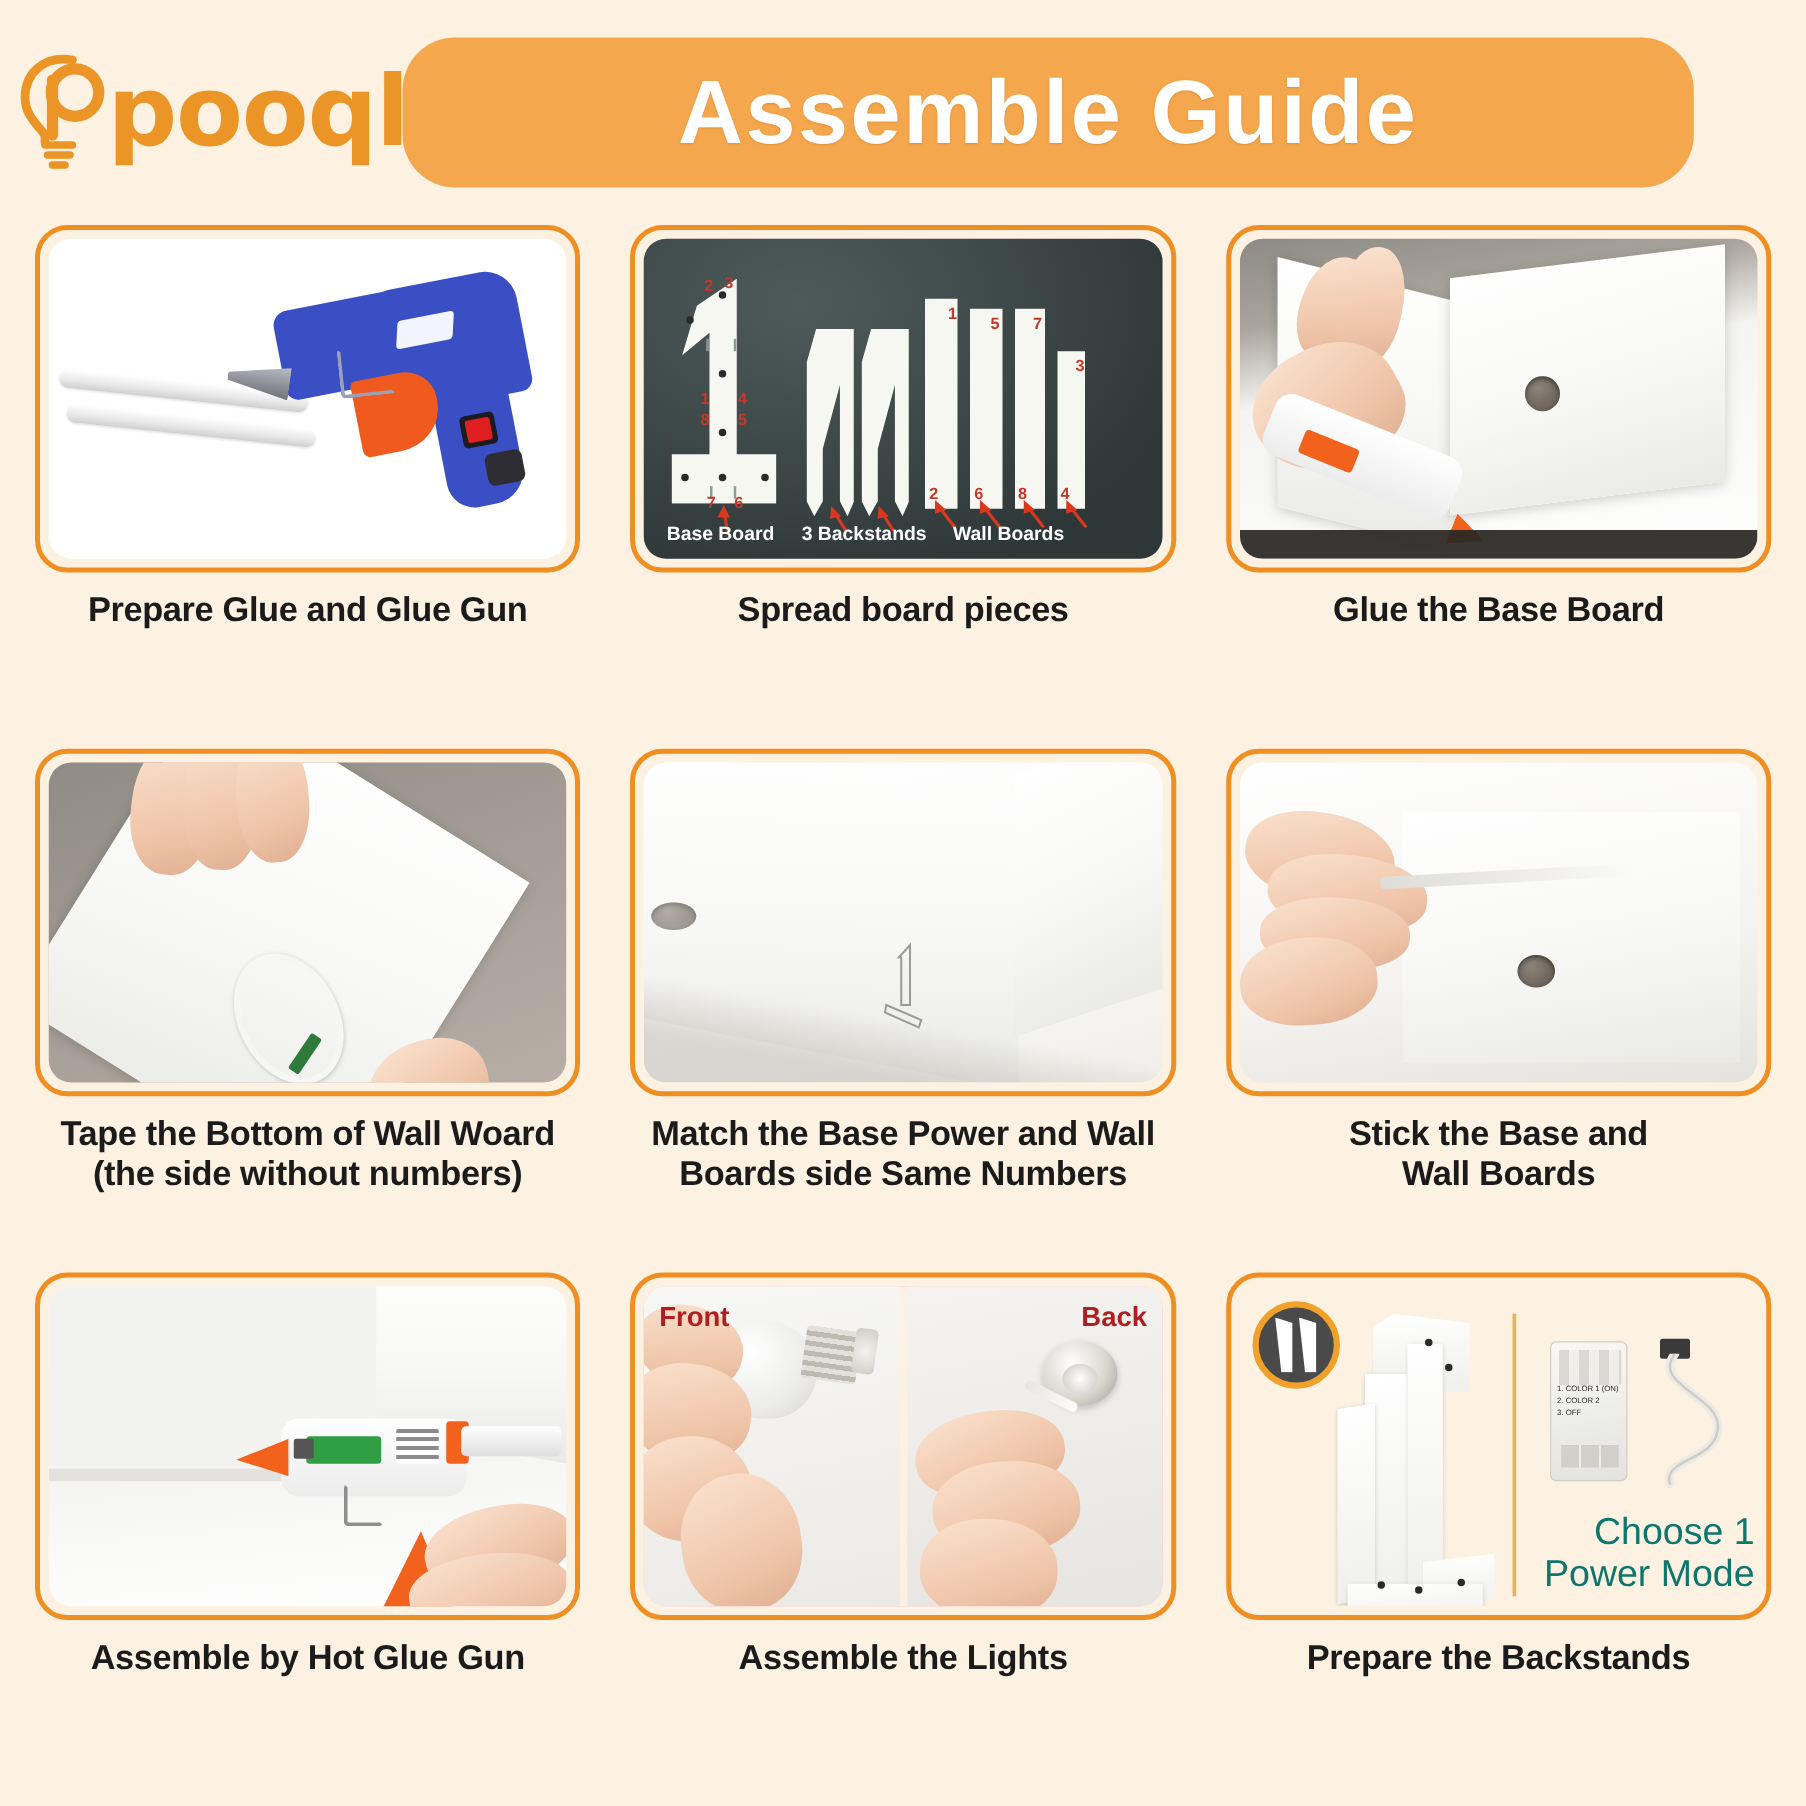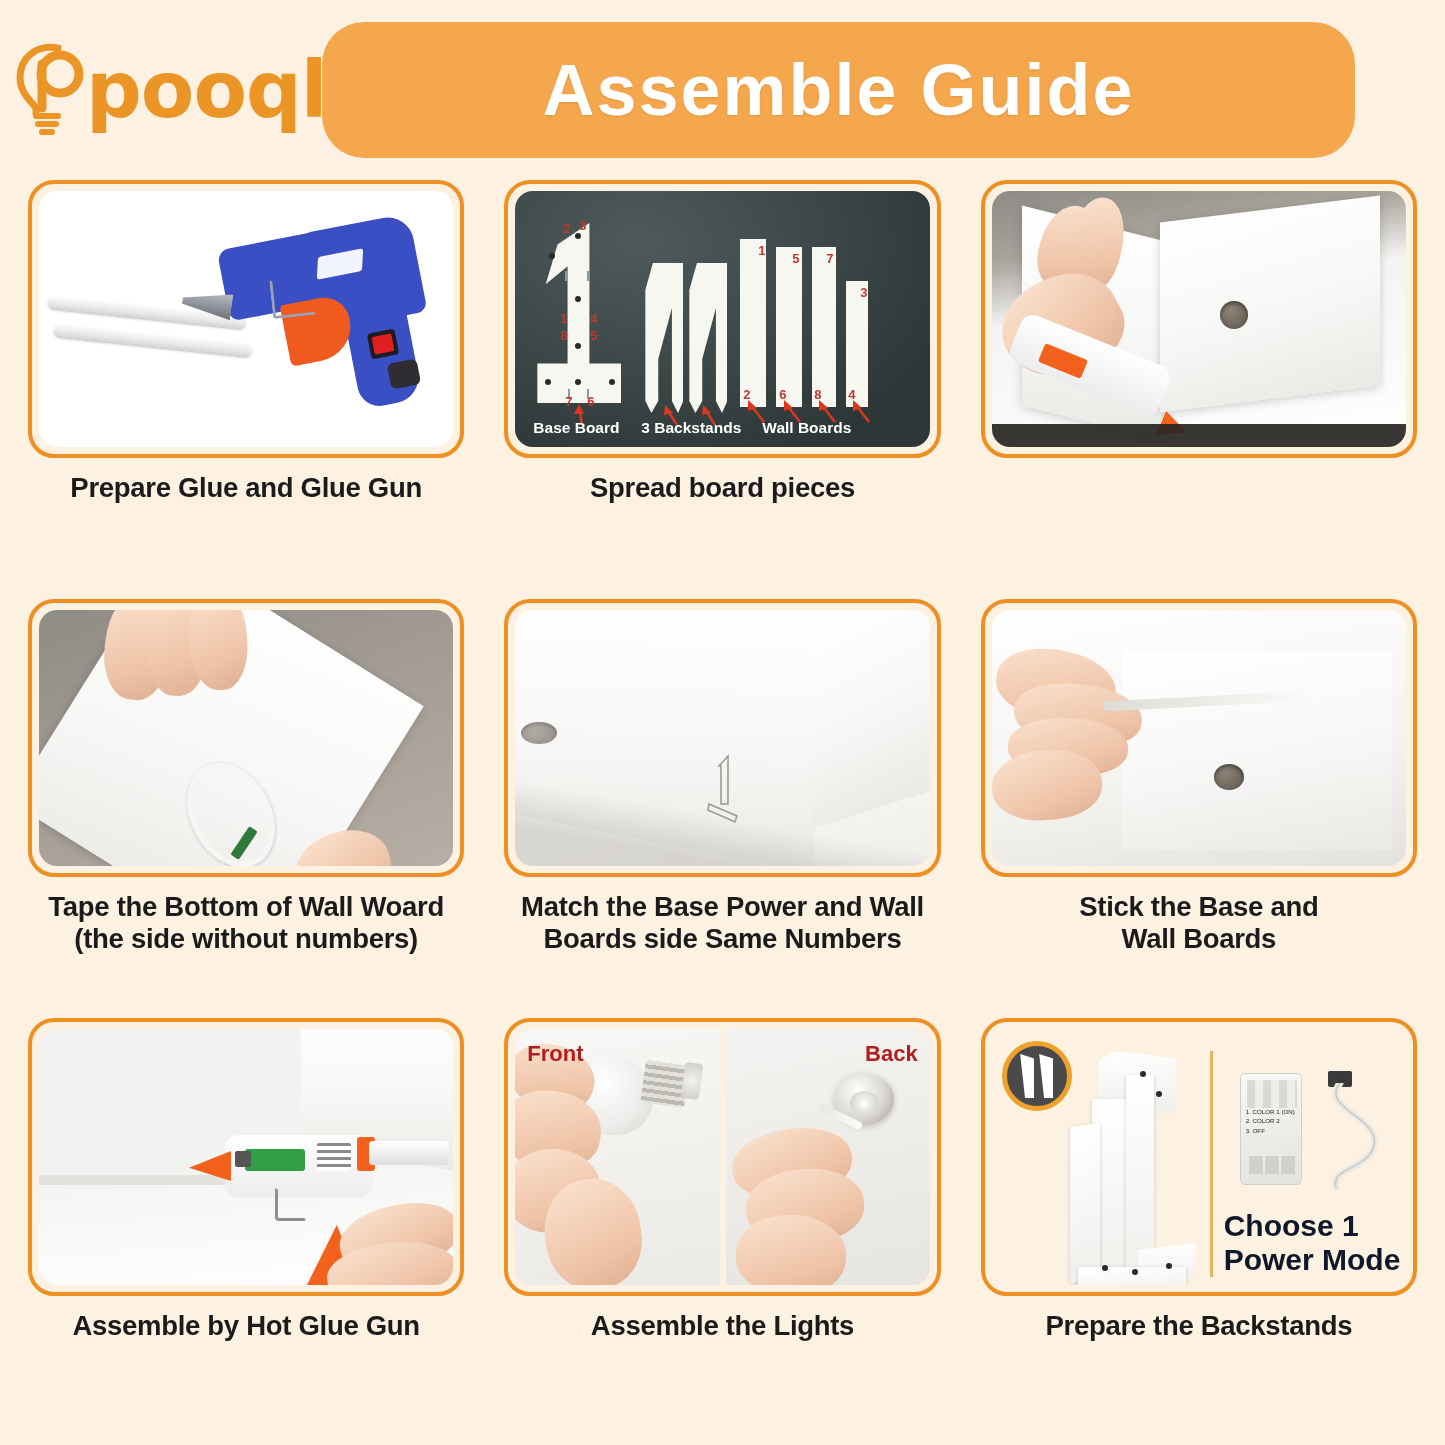--- a/index.html
+++ b/index.html
@@ -33,21 +33,21 @@
     font-weight: bold;
     color: #eb9527;
     letter-spacing: -1px;
     font-family: "DejaVu Sans", sans-serif;
     line-height: 1;
     margin-left: -4px;
   }
   .title-banner {
     flex: 1;
     margin: 0 90px 0 10px;
-    height: 136px;
+    height: 120px;
     background: #f5a council;
     background: #f4a busy;
     background: #f5a74e;
     border-radius: 42px;
     display: flex;
     align-items: center;
     justify-content: center;
   }
   .title-text {
     color: #ffffff;
@@ -208,22 +208,22 @@
     position:absolute;
     background:linear-gradient(170deg,rgba(248,248,246,.97),rgba(226,226,222,.97));
     border:1.5px solid #cfcec9; border-radius:5px;
   }
   .batt-lines {
     position:absolute; font-size:6.2px; color:#1f1f1f; line-height:1.5;
     font-family:"Liberation Sans",sans-serif; white-space:nowrap;
   }
   .usb-head { position:absolute; background:#3a3a3a; border-radius:2px; }
   .power-mode {
-    position:absolute; text-align:left; color:#0f172a;
-    font-size:30px; font-weight:bold; line-height:1.12;
+    position:absolute; text-align:right; color:#0f766e;
+    font-size:30px; font-weight:normal; line-height:1.12;
     font-family:"Liberation Sans",sans-serif;
   }
 </style>
 </head>
 <body>
 
 <div class="header">
 
   <div class="logo">
     <svg class="logo-bulb" viewBox="0 0 76 104">
@@ -367,20 +367,21 @@
         <div class="hole" style="left:228px;top:110px;width:28px;height:28px;"></div>
         <div class="finger" style="left:48px;top:14px;width:58px;height:86px;transform:rotate(18deg);"></div>
         <div class="finger" style="left:78px;top:6px;width:52px;height:96px;transform:rotate(12deg);"></div>
         <div class="finger" style="left:10px;top:86px;width:120px;height:98px;transform:rotate(-28deg);border-radius:48% 52% 40% 60%;"></div>
         <div class="wgun-body" style="left:18px;top:148px;width:160px;height:52px;transform:rotate(22deg);"></div>
         <div class="wgun-orange" style="left:48px;top:160px;width:46px;height:20px;border-radius:3px;transform:rotate(22deg);"></div>
         <div class="wgun-orange" style="left:168px;top:224px;width:28px;height:26px;transform:rotate(22deg);clip-path:polygon(0 0,100% 48%,0 100%);"></div>
         <div class="fill" style="background:linear-gradient(0deg,rgba(40,38,34,.92) 0 9%,transparent 9%);"></div>
       </div>
     </div>
+    <div class="caption">Glue the Base Board</div>
   </div>
 
   <div class="cell">
     <div class="card">
       <div class="photo sgrey">
         <div class="board-white" style="left:28px;top:-6px;width:300px;height:300px;transform:rotate(32deg);"></div>
         <div class="finger" style="left:66px;top:-18px;width:66px;height:108px;transform:rotate(6deg);"></div>
         <div class="finger" style="left:108px;top:-26px;width:62px;height:112px;transform:rotate(2deg);"></div>
         <div class="finger" style="left:150px;top:-24px;width:58px;height:104px;transform:rotate(-4deg);"></div>
         <div class="finger" style="left:256px;top:222px;width:96px;height:72px;transform:rotate(-18deg);"></div>

